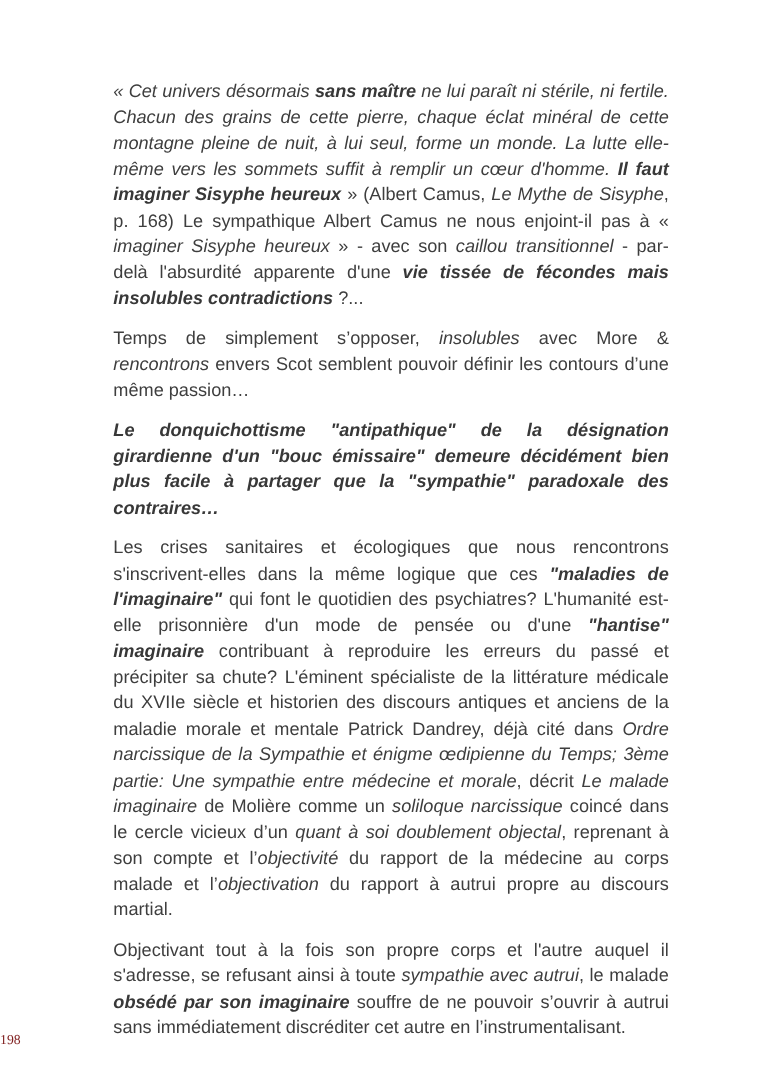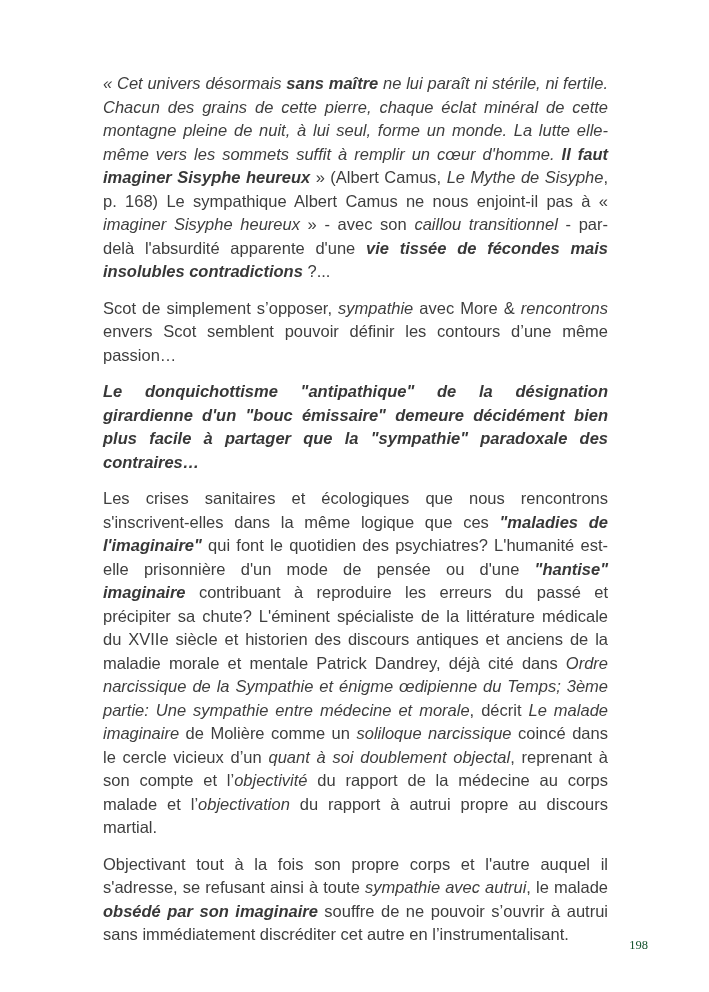--- a/index.html
+++ b/index.html
@@ -30,31 +30,31 @@
     padding: 0;
   }
   .normal { font-style: normal; font-weight: 400; }
   .italic { font-style: italic; font-weight: 400; }
   .bold-italic { font-style: italic; font-weight: 700; color: #383838; }
   .page-number {
     position: absolute;
     left: 0;
     right: 0;
     top: 938px;
-    text-align: right;
+    text-align: left;
     font-family: "Liberation Serif", serif;
     font-size: 12.5px;
-    color: #14532d;
+    color: #7f1d1d;
   }
 </style>
 </head>
 <body>
 
 <div class="page">
   <div class="page-body">
       <p><span class="italic">« Cet univers désormais </span><span class="bold-italic">sans maître</span><span class="italic"> ne lui paraît ni stérile, ni fertile. Chacun des grains de cette pierre, chaque éclat minéral de cette montagne pleine de nuit, à lui seul, forme un monde. La lutte elle-même vers les sommets suffit à remplir un cœur d'homme. </span><span class="bold-italic">Il faut imaginer Sisyphe heureux</span><span class="normal"> » (Albert Camus, </span><span class="italic">Le Mythe de Sisyphe</span><span class="normal">, p. 168) Le sympathique Albert Camus ne nous enjoint-il pas à « </span><span class="italic">imaginer Sisyphe heureux</span><span class="normal"> » - avec son </span><span class="italic">caillou transitionnel</span><span class="normal"> - par-delà l'absurdité apparente d'une </span><span class="bold-italic">vie tissée de fécondes mais insolubles contradictions</span><span class="normal"> ?...</span></p>
-      <p><span class="normal">Scot de simplement s’opposer, </span><span class="italic">sympathie</span><span class="normal"> avec More &amp; </span><span class="italic">rencontrons</span><span class="normal"> envers Scot semblent pouvoir définir les contours d’une même passion…</span></p>
+      <p><span class="normal">Temps de simplement s’opposer, </span><span class="italic">insolubles</span><span class="normal"> avec More &amp; </span><span class="italic">rencontrons</span><span class="normal"> envers Scot semblent pouvoir définir les contours d’une même passion…</span></p>
       <p><span class="bold-italic">Le donquichottisme "antipathique" de la désignation girardienne d'un "bouc émissaire" demeure décidément bien plus facile à partager que la "sympathie" paradoxale des contraires…</span></p>
       <p><span class="normal">Les crises sanitaires et écologiques que nous rencontrons s'inscrivent-elles dans la même logique que ces </span><span class="bold-italic">"maladies de l'imaginaire"</span><span class="normal"> qui font le quotidien des psychiatres? L'humanité est-elle prisonnière d'un mode de pensée ou d'une </span><span class="bold-italic">"hantise" imaginaire</span><span class="normal"> contribuant à reproduire les erreurs du passé et précipiter sa chute? L'éminent spécialiste de la littérature médicale du XVIIe siècle et historien des discours antiques et anciens de la maladie morale et mentale Patrick Dandrey, déjà cité dans </span><span class="italic">Ordre narcissique de la Sympathie et énigme œdipienne du Temps; 3ème partie: Une sympathie entre médecine et morale</span><span class="normal">, décrit </span><span class="italic">Le malade imaginaire</span><span class="normal"> de Molière comme un </span><span class="italic">soliloque narcissique</span><span class="normal"> coincé dans le cercle vicieux d’un </span><span class="italic">quant à soi doublement objectal</span><span class="normal">, reprenant à son compte et l’</span><span class="italic">objectivité</span><span class="normal"> du rapport de la médecine au corps malade et l’</span><span class="italic">objectivation</span><span class="normal"> du rapport à autrui propre au discours martial.</span></p>
       <p><span class="normal">Objectivant tout à la fois son propre corps et l'autre auquel il s'adresse, se refusant ainsi à toute </span><span class="italic">sympathie avec autrui</span><span class="normal">, le malade </span><span class="bold-italic">obsédé par son imaginaire</span><span class="normal"> souffre de ne pouvoir s’ouvrir à autrui sans immédiatement discréditer cet autre en l’instrumentalisant.</span></p>
     </div>
   <div class="page-number">198</div>
 </div>
 
 </body></html>

